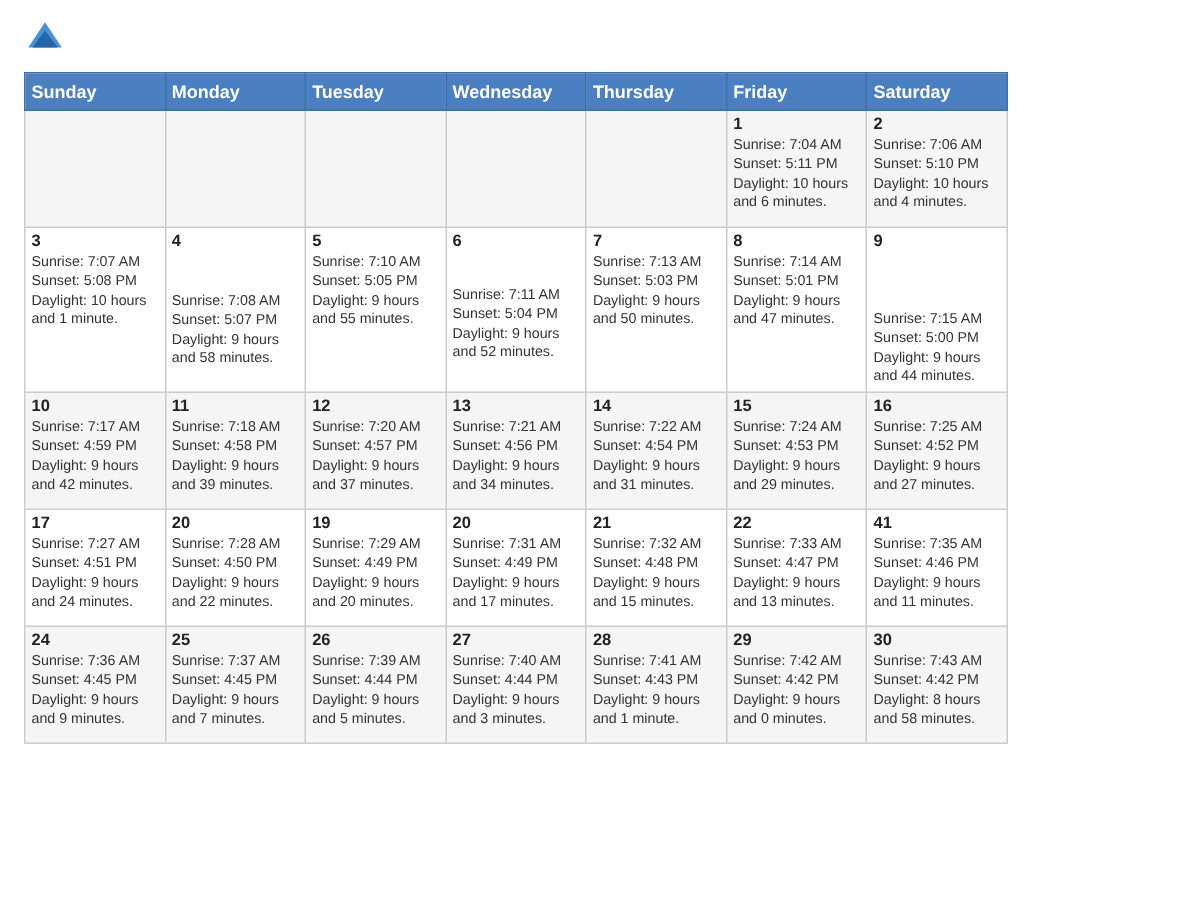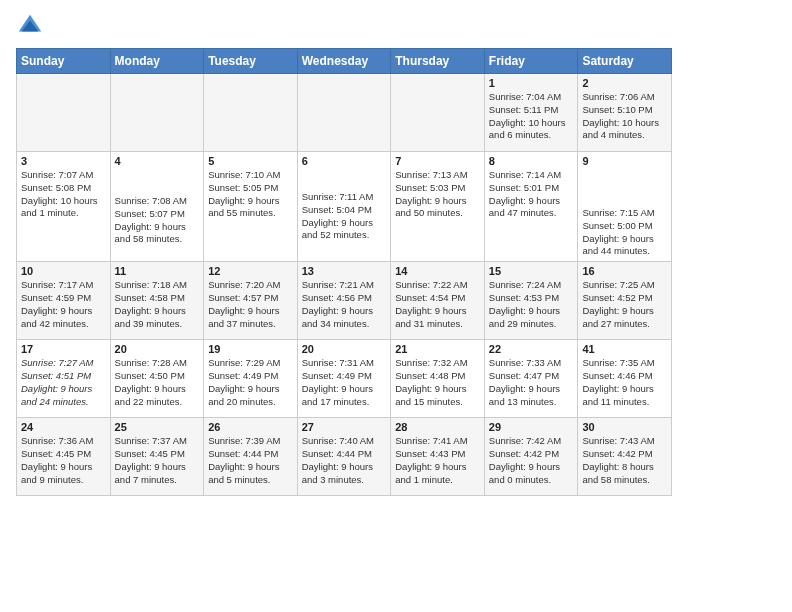--- a/index.html
+++ b/index.html
@@ -243,21 +243,21 @@
             <div class="day-num">16</div>
             <div class="day-info" style="white-space: pre-line;">Sunrise: 7:25 AM
 Sunset: 4:52 PM
 Daylight: 9 hours
 and 27 minutes.</div>
           </td>
         </tr>
         <tr>
           <td>
             <div class="day-num">17</div>
-            <div class="day-info" style="white-space: pre-line; font-style: italic;">Sunrise: 7:27 AM
+            <div class="day-info" style="white-space: pre-line;">Sunrise: 7:27 AM
 Sunset: 4:51 PM
 Daylight: 9 hours
 and 24 minutes.</div>
           </td>
           <td>
             <div class="day-num">20</div>
             <div class="day-info" style="white-space: pre-line;">Sunrise: 7:28 AM
 Sunset: 4:50 PM
 Daylight: 9 hours
 and 22 minutes.</div>

